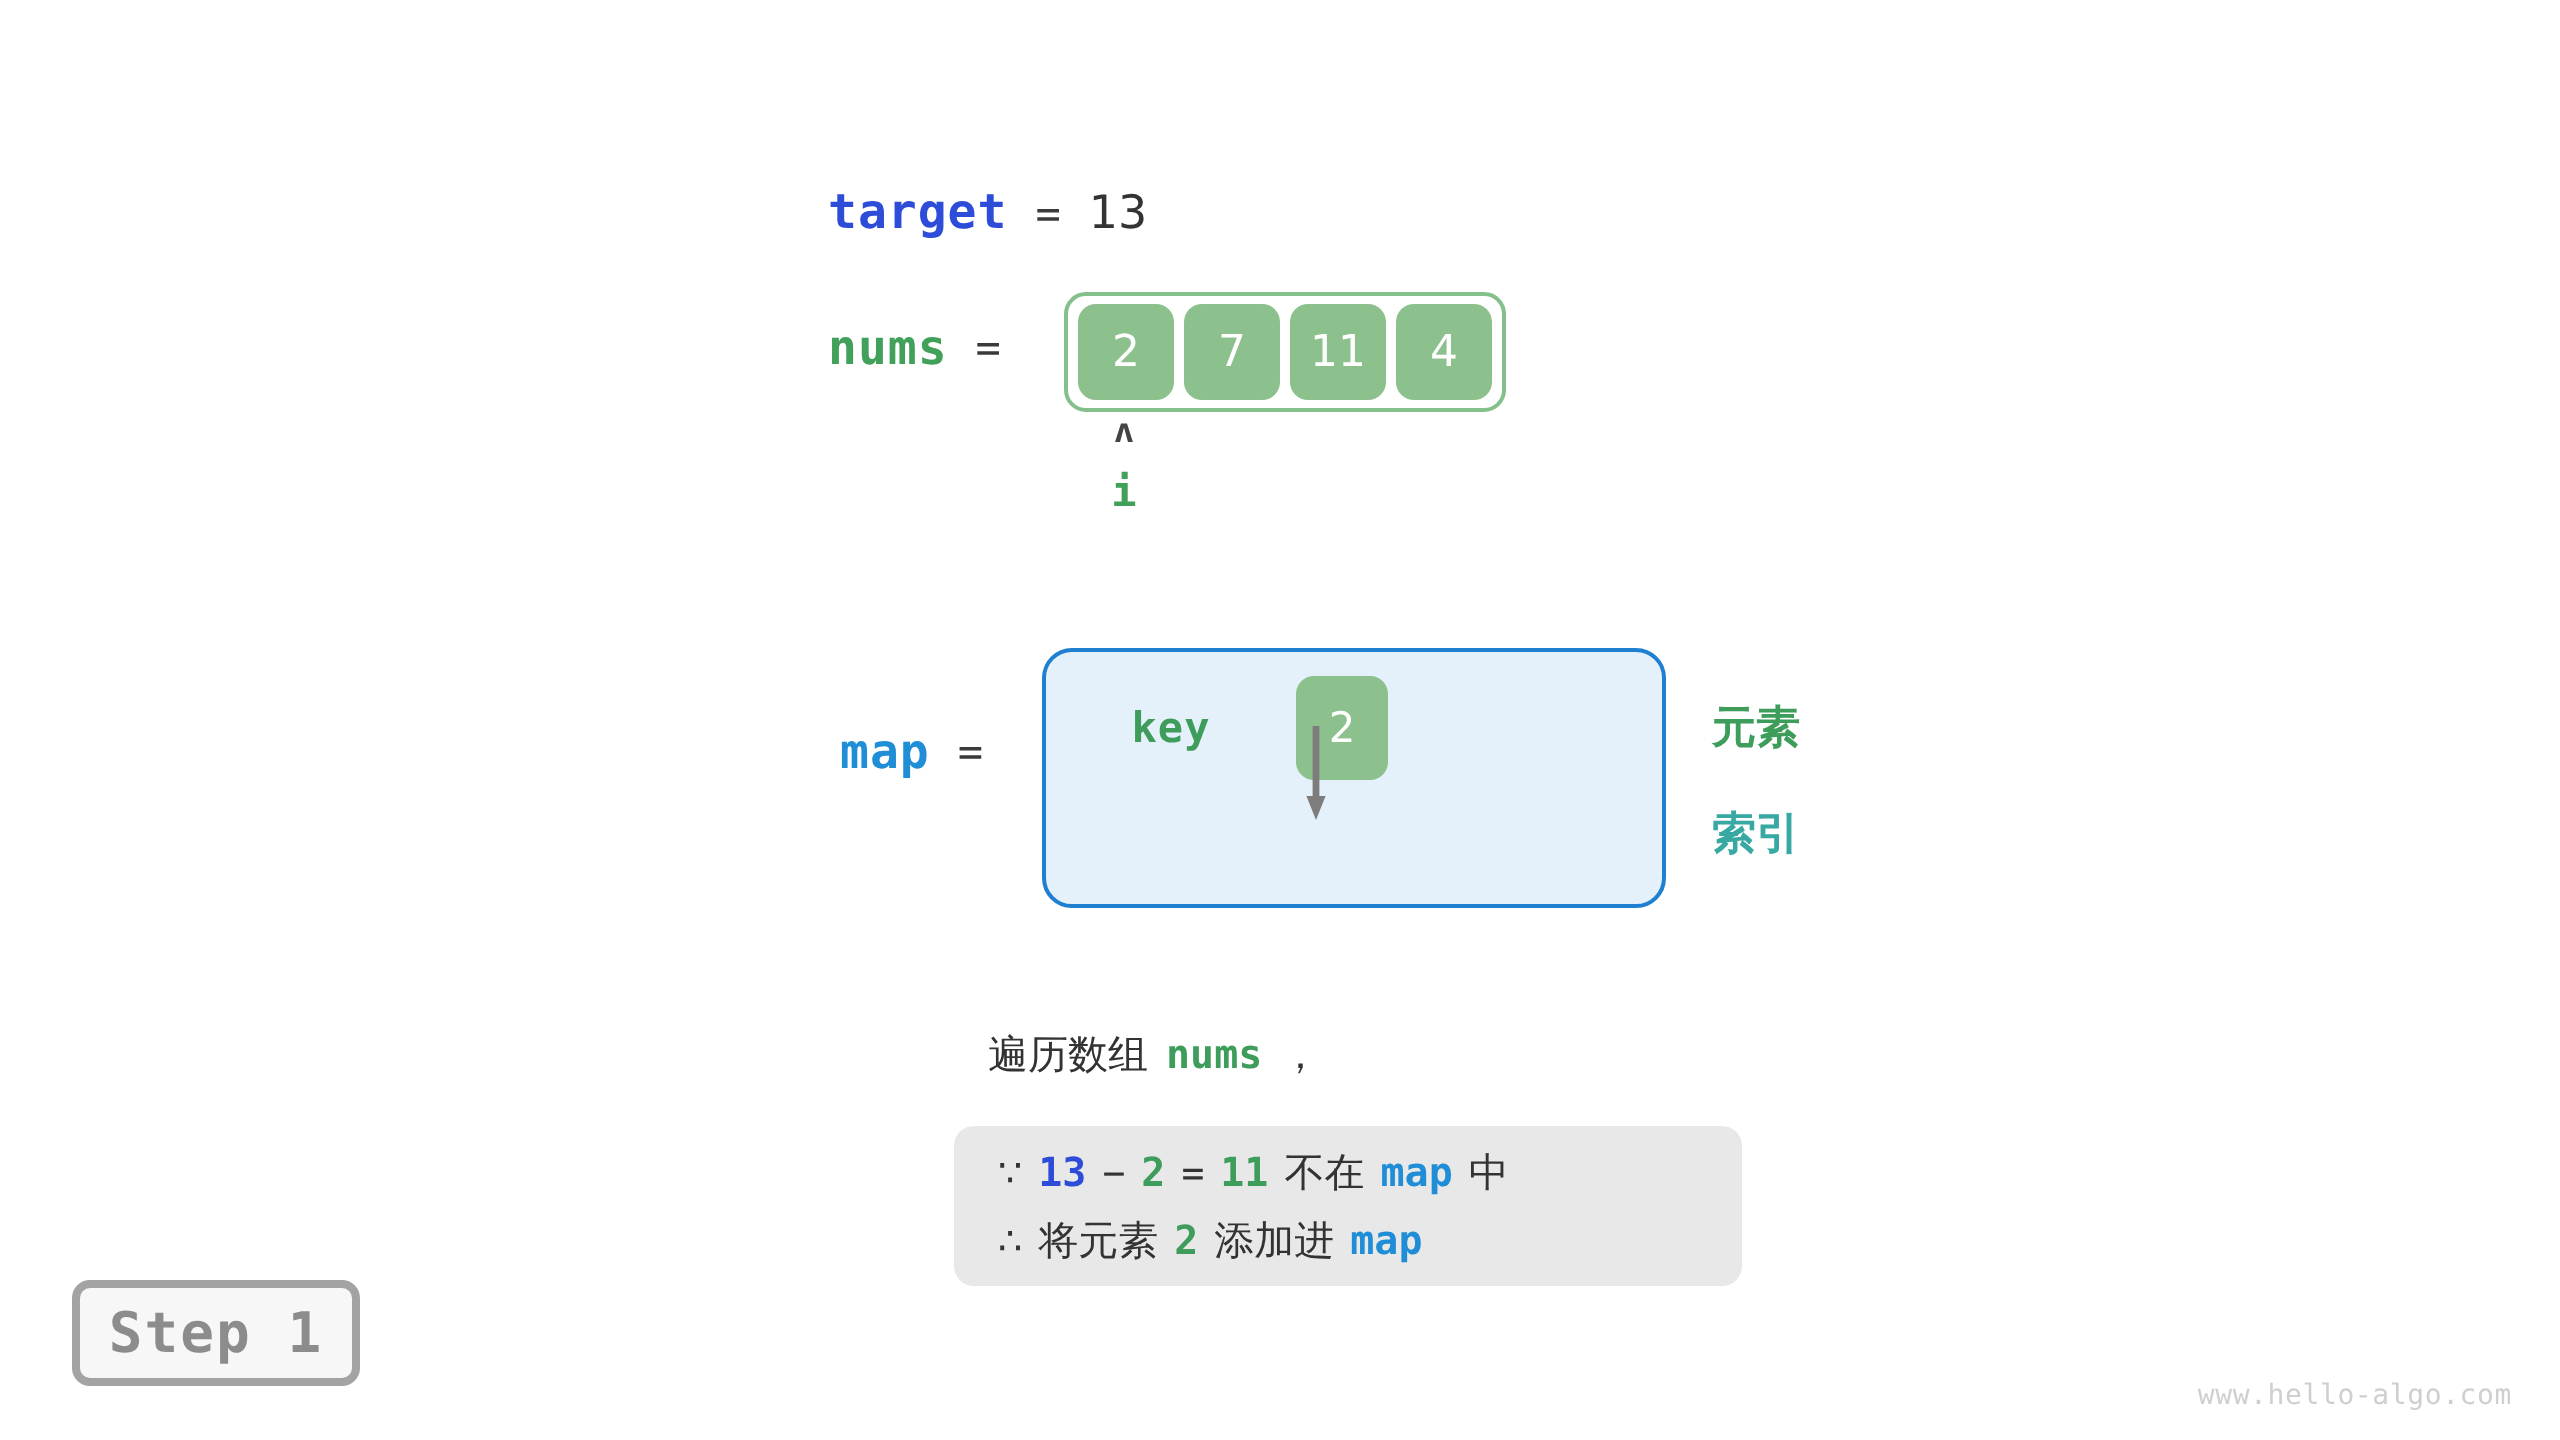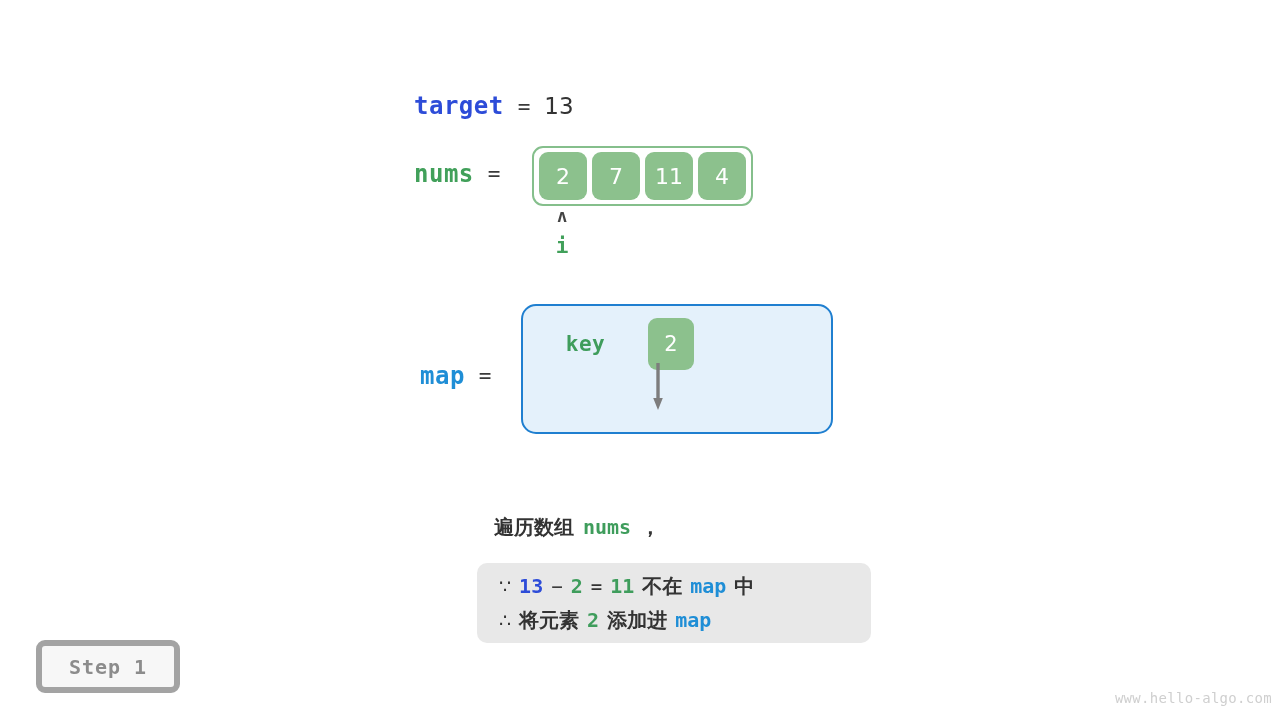--- a/index.html
+++ b/index.html
@@ -123,21 +123,21 @@
     font-family: "DejaVu Sans Mono", monospace;
     font-size: 24px;
     font-weight: bold;
     color: #1f8ed6;
     letter-spacing: 0.5px;
   }
 
   #map-box {
     position: absolute;
     left: 521px;
-    top: 304px;
+    top: 324px;
     width: 312px;
     height: 130px;
     background: #e4f1fb;
     border: 2.5px solid #1f7fd0;
     border-radius: 15px;
   }
   .map-row {
     position: absolute;
     left: 0;
     width: 100%;
@@ -233,46 +233,46 @@
     display: flex;
     align-items: baseline;
     gap: 8px;
     white-space: nowrap;
   }
   .tok-sym   { color: #333333; font-size: 19px; }
   .tok-blue  { color: #2d4cd8; font-family: "DejaVu Sans Mono", monospace; font-weight: bold; font-size: 20px; }
   .tok-green { color: #3f9d5c; font-family: "DejaVu Sans Mono", monospace; font-weight: bold; font-size: 20px; }
   .tok-map   { color: #1f8ed6; font-family: "DejaVu Sans Mono", monospace; font-weight: bold; font-size: 20px; }
   .tok-op    { color: #333333; font-family: "DejaVu Sans Mono", monospace; font-size: 19px; }
-  .tok-cn    { color: #333333; font-size: 20px; font-weight: bold; }
+  .tok-cn    { color: #333333; font-size: 20px; }
 
   
   #step-badge {
     position: absolute;
     left: 36px;
     top: 640px;
     width: 144px;
     height: 53px;
     background: #f7f7f7;
-    border: 6px solid #a3a3a3;
+    border: 4px solid #a3a3a3;
     border-radius: 9px;
     display: flex;
     align-items: center;
     justify-content: center;
     font-family: "DejaVu Sans Mono", monospace;
-    font-size: 20px;
+    font-size: 28px;
     font-weight: bold;
     color: #8c8c8c;
     letter-spacing: 1px;
   }
 
   
   #watermark {
     position: absolute;
-    right: 8px;
+    right: 24px;
     bottom: 14px;
     font-family: "DejaVu Sans Mono", monospace;
     font-size: 14px;
     color: #cfcfcf;
     letter-spacing: 0.3px;
     text-align: right;
   }
 </style>
 </head>
 <body>
@@ -312,20 +312,24 @@
       <span class="row-label key">key</span>
       <span class="kv-cell key-cell">2</span>
     </div>
   </div>
 
   <svg id="map-arrow" viewBox="0 0 10 48">
     <line x1="5" y1="0" x2="5" y2="37" stroke="#7d7d7d" stroke-width="3.4"></line>
     <polygon points="5,47 0.2,35 9.8,35" fill="#7d7d7d"></polygon>
   </svg>
 
+  <div id="side-annotations">
+    <div class="side-note elem">元素</div>
+    <div class="side-note idx">索引</div>
+  </div>
 
   <div id="explain-head">
     <span class="tok-cn">遍历数组</span>
     <span class="tok-green">nums</span>
     <span class="tok-cn">，</span>
   </div>
 
   <div id="explain-box">
     <div class="explain-line">
       <span class="tok-sym">∵</span>

